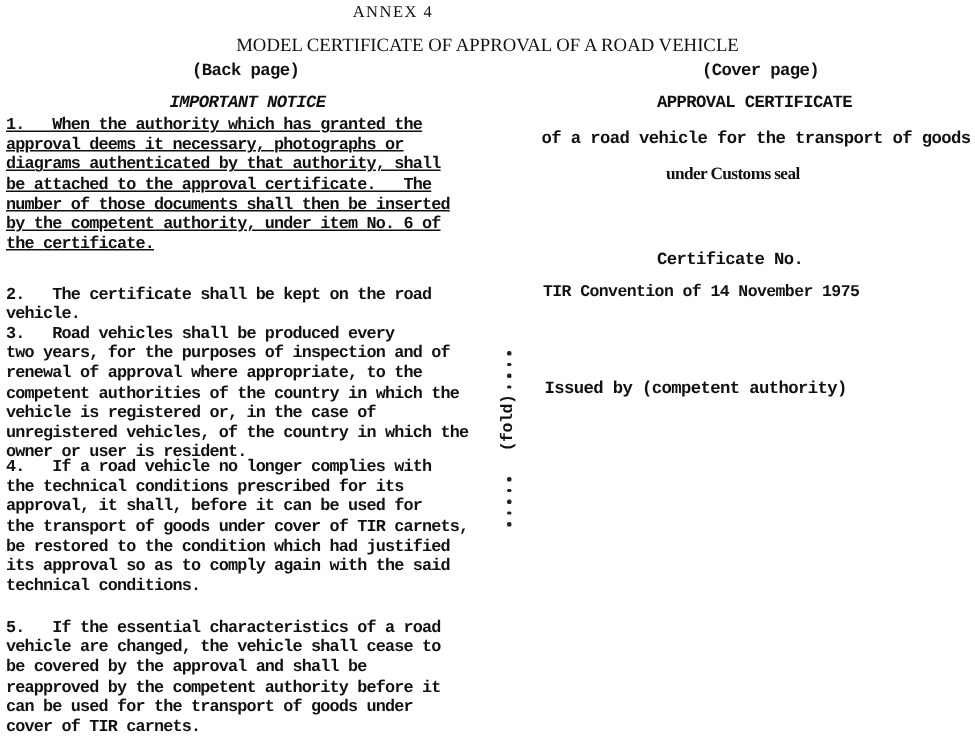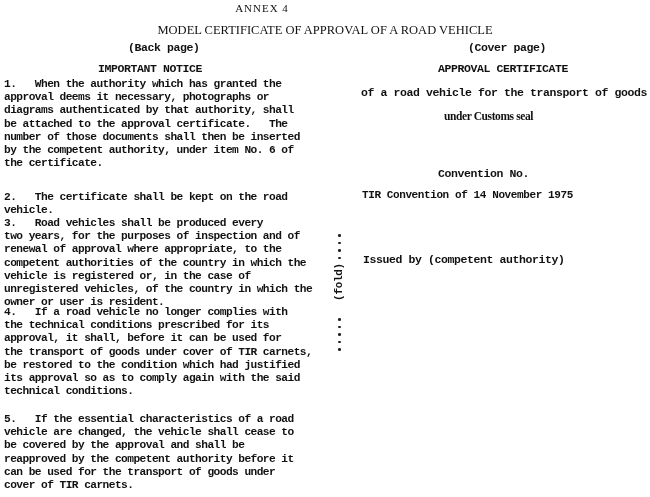--- a/index.html
+++ b/index.html
@@ -19,23 +19,23 @@
 </head>
 <body>
 
 <div>
 
   <div id="annex" class="abs center serif">ANNEX 4</div>
   <div id="model-title" class="abs center serif">MODEL CERTIFICATE OF APPROVAL OF A ROAD VEHICLE</div>
 
   <div>
     <div class="abs mono sub" style="left:128px; top:41px;">(Back page)</div>
-    <div class="abs mono sub" style="left:98px; top:62px;">IMPORTANT NOTICE</div>
+    <div class="abs mono sub" style="left:113px; top:62px;font-style:italic;">IMPORTANT NOTICE</div>
 
-    <div class="para mono" style="top:78px;">1.   When the authority which has granted the
+    <div class="para mono" style="top:78px;text-decoration:underline;">1.   When the authority which has granted the
 approval deems it necessary, photographs or
 diagrams authenticated by that authority, shall
 be attached to the approval certificate.   The
 number of those documents shall then be inserted
 by the competent authority, under item No. 6 of
 the certificate.</div>
     <div class="para mono" style="top:178px;margin-top:13px;">2.   The certificate shall be kept on the road
 vehicle.</div>
     <div class="para mono" style="top:217px;">3.   Road vehicles shall be produced every
 two years, for the purposes of inspection and of
@@ -74,18 +74,18 @@
         <div class="dot"></div>
         <div class="dot"></div>
     </div>
   </div>
 
   <div>
     <div class="abs mono sub" style="left:468px; top:41px;">(Cover page)</div>
     <div class="abs mono sub" style="left:438px; top:62px;">APPROVAL CERTIFICATE</div>
     <div class="abs mono sub" style="left:361px; top:86px;">of a road vehicle for the transport of goods</div>
     <div class="abs mono sub" style="left:444px; top:110px;font-family:Liberation Serif, serif;">under Customs seal</div>
-    <div class="abs mono sub" style="left:438px; top:167px;">Convention No.</div>
+    <div class="abs mono sub" style="left:438px; top:167px;">Certificate No.</div>
     <div class="abs mono sub" style="left:362px; top:189px; font-size:11px;">TIR Convention of 14 November 1975</div>
     <div class="abs mono sub" style="left:363px; top:253px;">Issued by (competent authority)</div>
   </div>
 
 </div>
 
 </body></html>

